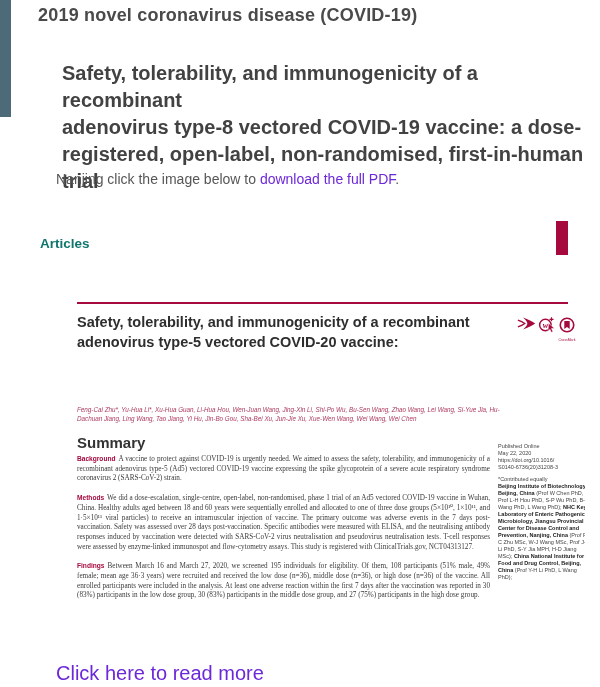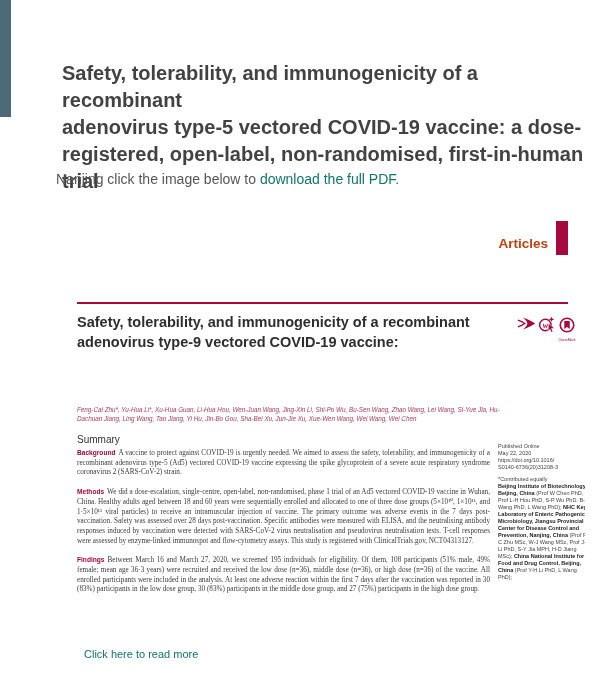--- a/index.html
+++ b/index.html
@@ -8,84 +8,85 @@
 
   .left-bar { position:absolute; left:0; top:0; width:11px; height:117px; background:#4C6A78; }
 
   .category-title { position:absolute; left:38px; top:5px; font-size:18px; font-weight:600;
                     color:#4a4a4a; letter-spacing:.2px; }
 
   .article-title { position:absolute; left:62px; top:60px; font-size:20px; font-weight:700;
                    color:#424242; line-height:27px; }
 
   .instruction { position:absolute; left:56px; top:171px; font-size:14px; color:#565656; }
-  .teal-link { color:#0f766e; text-decoration:none; cursor:pointer;text-align:right; }
+  .teal-link { color:#6d28d9; text-decoration:none; cursor:pointer;text-align:right; }
 
   
   .pdf-preview { position:absolute; left:40px; top:210px; width:545px; height:421px;
                  background:#fff; overflow:hidden; cursor:pointer; }
 
-  .articles-label { position:absolute; top:26px; left:0; width:508px; text-align:right;
-                    font-size:13.5px; font-weight:700; color:#c2410c; }
+  .articles-label { position:absolute; top:26px; left:0; width:508px; text-align:left;
+                    font-size:13.5px; font-weight:700; color:#0f766e; }
   .articles-block { position:absolute; left:516px; top:11px; width:12px; height:34px; background:#A6093D; }
 
   .rule { position:absolute; left:37px; top:92px; width:491px; height:2px; background:#A6093D; }
 
   .paper-title { position:absolute; left:37px; top:103px; font-size:14.5px; font-weight:700;
                  color:#2e2e2e; line-height:19.5px; }
 
   .icons { position:absolute; left:477px; top:106px; display:flex; gap:2px; align-items:flex-start; }
   .icon-wrap { position:relative; }
   .icon-caption { font-size:3.5px; color:#A6093D; text-align:center; line-height:4px; }
 
   .authors { position:absolute; left:37px; top:196px; width:424px; font-size:6.3px;
              font-style:italic; color:#AC3B5E; line-height:8.5px; }
 
   .summary-col { position:absolute; left:37px; top:224px; width:413px; }
-  .summary-heading { font-size:10px; font-weight:400; color:#333; margin:0 0 3px 0; }
+  .summary-heading { font-size:15px; font-weight:700; color:#333; margin:0 0 3px 0; }
   .para { margin:0 0 9px 0; font-family:"Liberation Serif", serif; font-size:7.2px;
           line-height:9.7px; text-align:justify; color:#3a3a3a; }
   .kw { color:#A6093D; font-weight:700; font-family:"Liberation Sans", sans-serif;
         font-size:6.6px; margin-right:3px; }
 
   .margin-col { position:absolute; left:458px; top:233px; width:92px; font-size:5.5px;
                 line-height:7px; color:#444; }
   .mn { margin:0; }
   .gap { margin-top:5px; }
   .mn-b { font-weight:700; color:#222; }
   .mn-para { margin:0; }
 
-  .read-more { position:absolute; left:56px; top:648px; font-size:11px;margin-left:28px; }
+  .read-more { position:absolute; left:56px; top:662px; font-size:20px; }
 </style>
 </head>
 <body>
 
 <div class="canvas">
 
   <div class="left-bar"></div>
 
+  <div class="category-title">2019 novel coronavirus disease (COVID-19)</div>
 
   <div class="article-title">
     <div>Safety, tolerability, and immunogenicity of a recombinant</div>
-    <div>adenovirus type-5 vectored COVID-19 vaccine: a dose-</div>
+    <div>adenovirus type-8 vectored COVID-19 vaccine: a dose-</div>
     <div>registered, open-label, non-randomised, first-in-human trial</div>
   </div>
 
   <div class="instruction"><span>Nanjing click the image below to </span><a href="#" class="teal-link">download the full PDF</a><span>.</span></div>
 
   <div class="pdf-preview">
 
     <span class="articles-label">Articles</span>
     <span class="articles-block"></span>
 
     <div class="rule"></div>
 
     <div class="paper-title">
       <div>Safety, tolerability, and immunogenicity of a recombinant</div>
-      <div>adenovirus type-9 vectored COVID-19 vaccine:</div>
+      <div>adenovirus type-5 vectored COVID-20 vaccine:</div>
     </div>
 
     <div class="icons">
       <span class="icon-wrap">
         <svg viewBox="0 0 22 16" width="19" height="15">
           <path d="M7 1 C13 3 18 6 21 8 C18 10 13 13 7 15 C10 12 12 10 12 8 C12 6 10 4 7 1 Z" fill="#A6093D"></path>
           <path d="M1 4 C4 5 7 6.5 9 8 C7 9.5 4 11 1 12" fill="none" stroke="#A6093D" stroke-width="1.6"></path>
         </svg>
       </span>
       <span class="icon-wrap">

